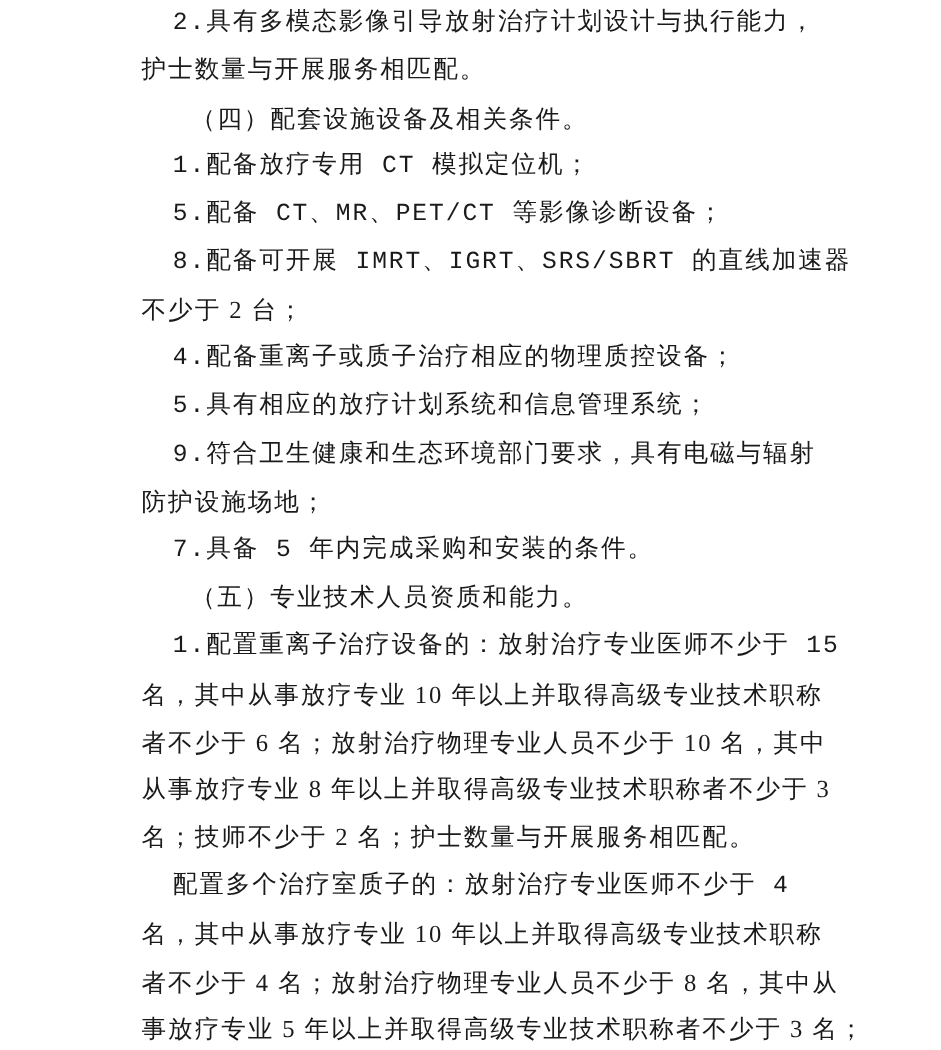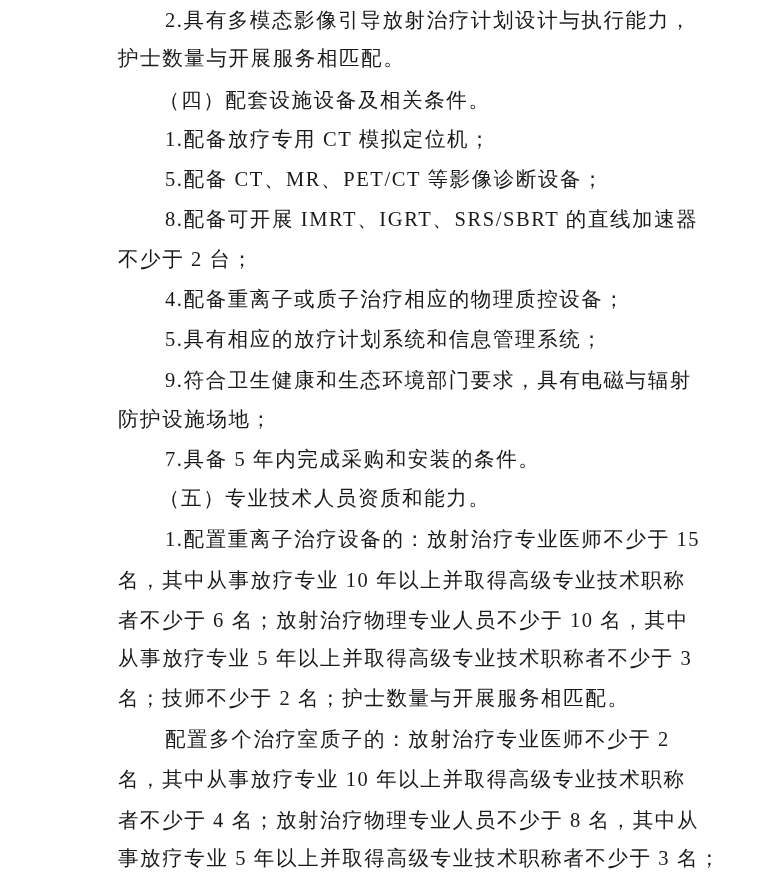--- a/index.html
+++ b/index.html
@@ -23,21 +23,21 @@
   }
   .line {
     position: absolute;
     left: 0;
     height: 40px;
     line-height: 40px;
     font-size: 20.5px;
     white-space: nowrap;
     letter-spacing: 1.6px;
   }
-  .indent { left: 47px; }
+  .indent { left: 26px; font-family: Liberation Mono, monospace; }
   .heading { left: 41px; text-align: center; }
 </style>
 </head>
 <body>
 
 <div class="page">
   <div class="line indent" style="top:0px">2.具有多模态影像引导放射治疗计划设计与执行能力，</div>
   <div class="line" style="top:38px">护士数量与开展服务相匹配。</div>
   <div class="line heading" style="top:80px">（四）配套设施设备及相关条件。</div>
   <div class="line indent" style="top:119px">1.配备放疗专用 CT 模拟定位机；</div>
@@ -46,19 +46,19 @@
   <div class="line" style="top:239px">不少于 2 台；</div>
   <div class="line indent" style="top:279px">4.配备重离子或质子治疗相应的物理质控设备；</div>
   <div class="line indent" style="top:319px">5.具有相应的放疗计划系统和信息管理系统；</div>
   <div class="line indent" style="top:360px">9.符合卫生健康和生态环境部门要求，具有电磁与辐射</div>
   <div class="line" style="top:399px">防护设施场地；</div>
   <div class="line indent" style="top:439px">7.具备 5 年内完成采购和安装的条件。</div>
   <div class="line heading" style="top:478px">（五）专业技术人员资质和能力。</div>
   <div class="line indent" style="top:519px">1.配置重离子治疗设备的：放射治疗专业医师不少于 15</div>
   <div class="line" style="top:560px">名，其中从事放疗专业 10 年以上并取得高级专业技术职称</div>
   <div class="line" style="top:600px">者不少于 6 名；放射治疗物理专业人员不少于 10 名，其中</div>
-  <div class="line" style="top:638px">从事放疗专业 5 年以上并取得高级专业技术职称者不少于 3</div>
+  <div class="line" style="top:638px">从事放疗专业 8 年以上并取得高级专业技术职称者不少于 3</div>
   <div class="line" style="top:678px">名；技师不少于 2 名；护士数量与开展服务相匹配。</div>
-  <div class="line indent" style="top:719px">配置多个治疗室质子的：放射治疗专业医师不少于 2</div>
+  <div class="line indent" style="top:719px">配置多个治疗室质子的：放射治疗专业医师不少于 4</div>
   <div class="line" style="top:759px">名，其中从事放疗专业 10 年以上并取得高级专业技术职称</div>
   <div class="line" style="top:800px">者不少于 4 名；放射治疗物理专业人员不少于 8 名，其中从</div>
   <div class="line" style="top:838px">事放疗专业 5 年以上并取得高级专业技术职称者不少于 3 名；</div>
 </div>
 
 </body></html>

